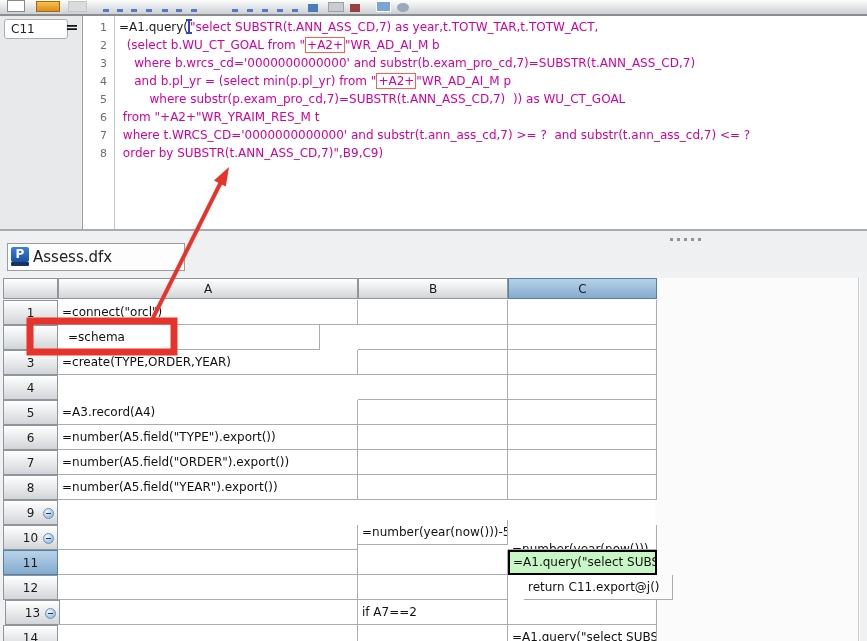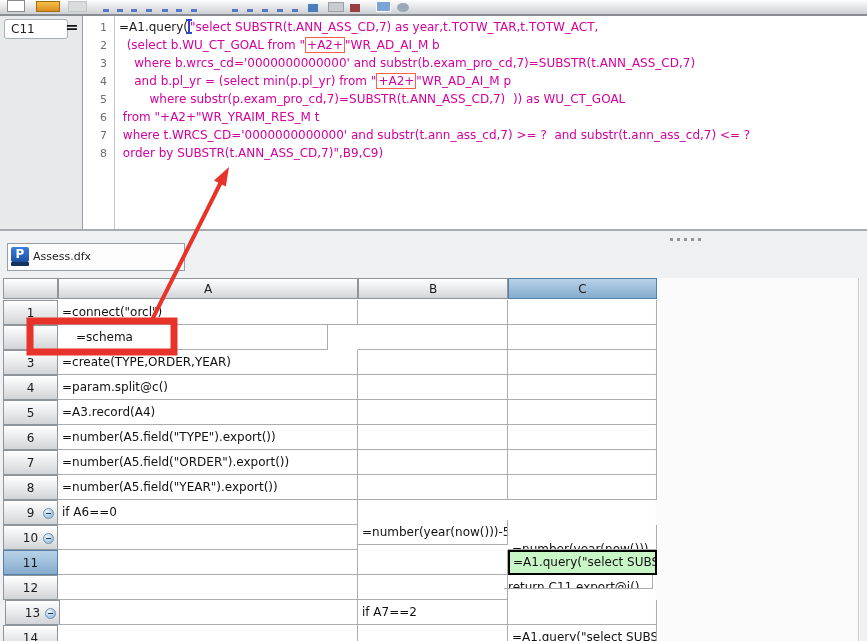--- a/index.html
+++ b/index.html
@@ -32,21 +32,21 @@
   .caret::before{top:-1px;} .caret::after{bottom:-1px;}
 
   
   #tabstrip{position:absolute;left:0;top:231px;width:867px;height:41px;background:#eef0f1;border-bottom:1px solid #cdd1d3;}
   #splitter{position:absolute;left:670px;top:6px;width:36px;height:5px;}
   .dot{position:absolute;top:1px;width:3px;height:3px;background:#8f9498;}
   #tab{position:absolute;left:7px;top:12px;width:176px;height:26px;background:#fdfdfd;border:1px solid #989ea2;}
   #tab-picon{position:absolute;left:3px;top:3px;width:18px;height:15px;border-radius:2px;
     background:linear-gradient(#3d7fe0,#1c4fa0);color:#fff;font-weight:bold;font-size:12px;line-height:15px;text-align:center;}
   #tab-picon-band{position:absolute;left:3px;top:18px;width:18px;height:4px;background:#16335f;border-radius:1px;}
-  #tab-label{position:absolute;left:25px;top:0;font-size:11px;line-height:26px;color:#222;}
+  #tab-label{position:absolute;left:25px;top:0;font-size:15px;line-height:26px;color:#222;}
 
   
   #gridpanel{position:absolute;left:0;top:272px;width:867px;height:369px;background:#f0f1f2;}
   #cellsbg{position:absolute;left:55px;top:27px;width:600px;height:342px;background:#fff;}
   #rightvoid{position:absolute;left:655px;top:6px;width:205px;height:363px;background:#fbfbfb;}
   #rightedge{position:absolute;left:858px;top:6px;width:1px;height:363px;background:#c8cacc;}
   .btn3d{background:linear-gradient(#ffffff,#d2d5d8);border:1px solid var(--btn-border);box-sizing:border-box;}
   .hdr-sel{background:linear-gradient(var(--selblue-a),var(--selblue-b));border:1px solid #5580a8;box-sizing:border-box;}
   .colhdr,.rowhdr,.corner{position:absolute;font-size:12px;color:#1a1a1a;text-align:center;}
   .cell{position:absolute;box-sizing:border-box;border-right:1px solid var(--grid-line);border-bottom:1px solid var(--grid-line);
@@ -132,62 +132,60 @@
     <div id="rightedge"></div>
   <div class="corner btn3d" style="left: 3px; top: 6px; width: 55px; height: 21px;"></div>
       <div class="colhdr btn3d" style="left: 58px; top: 6px; width: 300px; height: 21px; line-height: 21px;">A</div>
       <div class="colhdr btn3d" style="left: 358px; top: 6px; width: 150px; height: 21px; line-height: 21px;">B</div>
       <div class="colhdr hdr-sel" style="left: 508px; top: 6px; width: 149px; height: 21px; line-height: 21px;">C</div>
       <div class="rowhdr btn3d" style="left: 3px; top: 28px; width: 55px; height: 25px; line-height: 25px;"><span>1</span></div>
       <div class="cell" style="left: 58px; top: 28px; width: 300px; height: 25px; line-height: 24px;">=connect("orcl")</div>
       <div class="cell" style="left: 358px; top: 28px; width: 150px; height: 25px; line-height: 24px;"></div>
       <div class="cell" style="left: 508px; top: 28px; width: 149px; height: 25px; line-height: 24px;"></div>
       <div class="rowhdr btn3d" style="left: 3px; top: 53px; width: 55px; height: 25px; line-height: 25px;"><span>2</span></div>
-      <div class="cell" style="left: 72px; top: 53px; width: 256px; height: 25px; line-height: 24px;">=schema</div>
+      <div class="cell" style="left: 64px; top: 53px; width: 256px; height: 25px; line-height: 24px;">=schema</div>
       <div class="cell" style="left: 358px; top: 53px; width: 150px; height: 25px; line-height: 24px;"></div>
       <div class="cell" style="left: 508px; top: 53px; width: 149px; height: 25px; line-height: 24px;"></div>
       <div class="rowhdr btn3d" style="left: 3px; top: 78px; width: 55px; height: 25px; line-height: 25px;"><span>3</span></div>
       <div class="cell" style="left: 58px; top: 78px; width: 300px; height: 25px; line-height: 24px;">=create(TYPE,ORDER,YEAR)</div>
       <div class="cell" style="left: 358px; top: 78px; width: 150px; height: 25px; line-height: 24px;"></div>
       <div class="cell" style="left: 508px; top: 78px; width: 149px; height: 25px; line-height: 24px;"></div>
       <div class="rowhdr btn3d" style="left: 3px; top: 103px; width: 55px; height: 25px; line-height: 25px;"><span>4</span></div>
-      <div class="cell" style="left: 58px; top: 103px; width: 300px; height: 25px; line-height: 24px;">=param.split@c()</div>
       <div class="cell" style="left: 358px; top: 103px; width: 150px; height: 25px; line-height: 24px;"></div>
       <div class="cell" style="left: 508px; top: 103px; width: 149px; height: 25px; line-height: 24px;"></div>
       <div class="rowhdr btn3d" style="left: 3px; top: 128px; width: 55px; height: 25px; line-height: 25px;"><span>5</span></div>
       <div class="cell" style="left: 58px; top: 128px; width: 300px; height: 25px; line-height: 24px;">=A3.record(A4)</div>
       <div class="cell" style="left: 358px; top: 128px; width: 150px; height: 25px; line-height: 24px;"></div>
       <div class="cell" style="left: 508px; top: 128px; width: 149px; height: 25px; line-height: 24px;"></div>
       <div class="rowhdr btn3d" style="left: 3px; top: 153px; width: 55px; height: 25px; line-height: 25px;"><span>6</span></div>
       <div class="cell" style="left: 58px; top: 153px; width: 300px; height: 25px; line-height: 24px;">=number(A5.field("TYPE").export())</div>
       <div class="cell" style="left: 358px; top: 153px; width: 150px; height: 25px; line-height: 24px;"></div>
       <div class="cell" style="left: 508px; top: 153px; width: 149px; height: 25px; line-height: 24px;"></div>
       <div class="rowhdr btn3d" style="left: 3px; top: 178px; width: 55px; height: 25px; line-height: 25px;"><span>7</span></div>
       <div class="cell" style="left: 58px; top: 178px; width: 300px; height: 25px; line-height: 24px;">=number(A5.field("ORDER").export())</div>
       <div class="cell" style="left: 358px; top: 178px; width: 150px; height: 25px; line-height: 24px;"></div>
       <div class="cell" style="left: 508px; top: 178px; width: 149px; height: 25px; line-height: 24px;"></div>
       <div class="rowhdr btn3d" style="left: 3px; top: 203px; width: 55px; height: 25px; line-height: 25px;"><span>8</span></div>
       <div class="cell" style="left: 58px; top: 203px; width: 300px; height: 25px; line-height: 24px;">=number(A5.field("YEAR").export())</div>
       <div class="cell" style="left: 358px; top: 203px; width: 150px; height: 25px; line-height: 24px;"></div>
       <div class="cell" style="left: 508px; top: 203px; width: 149px; height: 25px; line-height: 24px;"></div>
       <div class="rowhdr btn3d" style="left: 3px; top: 228px; width: 55px; height: 25px; line-height: 25px;"><span>9</span><div class="minus"></div></div>
-      <div class="cell" style="left: 58px; top: 228px; width: 300px; height: 25px; line-height: 24px;">if A6==0</div>
       <div class="cell" style="left: 358px; top: 228px; width: 150px; height: 25px; line-height: 24px; margin-top: 20px;">=number(year(now()))-5</div>
       <div class="cell" style="left: 508px; top: 228px; width: 149px; height: 25px; line-height: 24px; margin-top: 37px;">=number(year(now()))</div>
       <div class="rowhdr btn3d" style="left: 3px; top: 253px; width: 55px; height: 25px; line-height: 25px;"><span>10</span><div class="minus"></div></div>
       <div class="cell" style="left: 58px; top: 253px; width: 300px; height: 25px; line-height: 24px;"></div>
       <div class="cell" style="left: 508px; top: 253px; width: 149px; height: 25px; line-height: 24px;"></div>
       <div class="rowhdr hdr-sel" style="left: 3px; top: 278px; width: 55px; height: 25px; line-height: 25px;"><span>11</span></div>
       <div class="cell" style="left: 58px; top: 278px; width: 300px; height: 25px; line-height: 24px;"></div>
       <div class="cell" style="left: 358px; top: 278px; width: 150px; height: 25px; line-height: 24px;"></div>
       <div class="cell cell-sel" style="left: 508px; top: 278px; width: 149px; height: 25px; line-height: 21px;">=A1.query("select SUBSTR</div>
       <div class="rowhdr btn3d" style="left: 3px; top: 303px; width: 55px; height: 25px; line-height: 25px;"><span>12</span></div>
       <div class="cell" style="left: 58px; top: 303px; width: 300px; height: 25px; line-height: 24px;"></div>
       <div class="cell" style="left: 358px; top: 303px; width: 150px; height: 25px; line-height: 24px;"></div>
-      <div class="cell" style="left: 504px; top: 303px; width: 149px; height: 14px; line-height: 24px;">return C11.export@j()</div>
+      <div class="cell" style="left: 524px; top: 303px; width: 149px; height: 25px; line-height: 24px;">return C11.export@j()</div>
       <div class="rowhdr btn3d" style="left: 5px; top: 328px; width: 55px; height: 25px; line-height: 25px;"><span>13</span><div class="minus"></div></div>
       <div class="cell" style="left: 58px; top: 328px; width: 300px; height: 25px; line-height: 24px;"></div>
       <div class="cell" style="left: 358px; top: 328px; width: 150px; height: 25px; line-height: 24px;">if A7==2</div>
       <div class="cell" style="left: 508px; top: 328px; width: 149px; height: 25px; line-height: 24px;"></div>
       <div class="rowhdr btn3d" style="left: 3px; top: 353px; width: 55px; height: 25px; line-height: 25px;"><span>14</span></div>
       <div class="cell" style="left: 58px; top: 353px; width: 300px; height: 25px; line-height: 24px;"></div>
       <div class="cell" style="left: 358px; top: 353px; width: 150px; height: 25px; line-height: 24px;"></div>
       <div class="cell" style="left: 508px; top: 353px; width: 149px; height: 25px; line-height: 24px;">=A1.query("select SUBSTR</div>
     </div>
 

